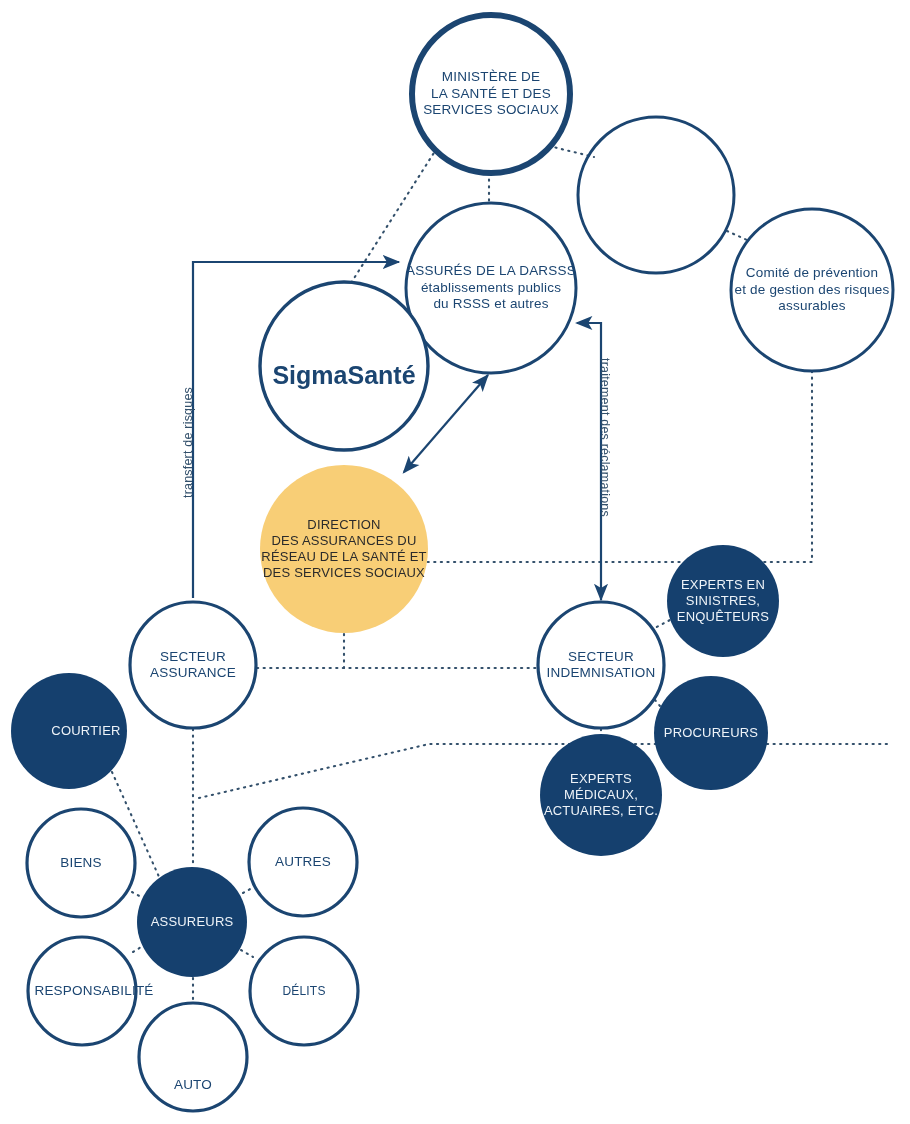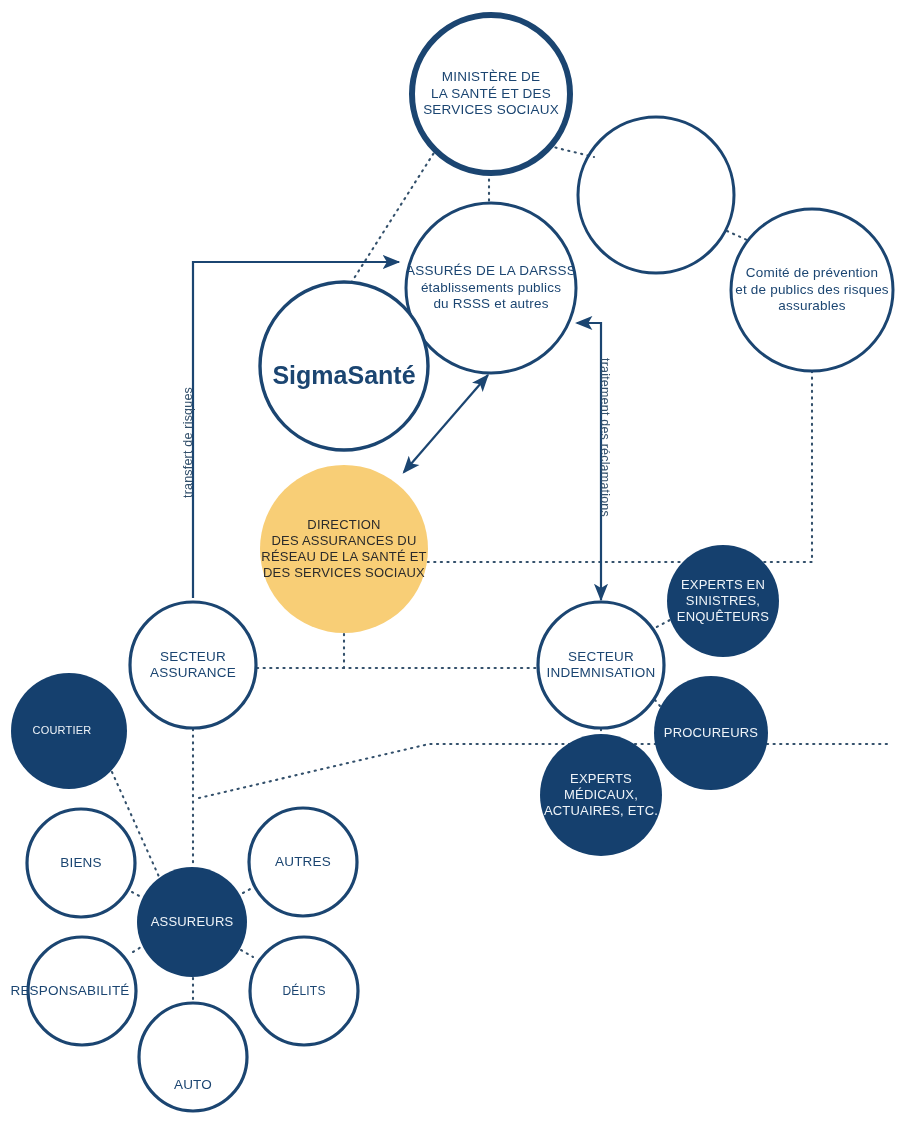--- a/index.html
+++ b/index.html
@@ -119,21 +119,21 @@
       <span>MINISTÈRE DE</span>
       <span>LA SANTÉ ET DES</span>
       <span>SERVICES SOCIAUX</span>
     </div>
   </div>
 
 
   <div class="nodelabel lbl-dark" style="left:726px;top:250px;width:172px;height:80px;font-size:13.5px;text-align:center;">
     <div>
       <span>Comité de prévention</span>
-      <span>et de publics des risques</span>
+      <span>et de gestion des risques</span>
       <span>assurables</span>
     </div>
   </div>
 
   <div class="nodelabel lbl-dark" style="left:404px;top:248px;width:174px;height:80px;font-size:13.5px;">
     <div>
       <span>ASSURÉS DE LA DARSSS</span>
       <span>établissements publics</span>
       <span>du RSSS et autres</span>
     </div>
@@ -179,37 +179,37 @@
   </div>
 
   <div class="nodelabel lbl-light" style="left:534px;top:764px;width:134px;height:62px;font-size:13px;">
     <div>
       <span>EXPERTS</span>
       <span>MÉDICAUX,</span>
       <span>ACTUAIRES, ETC.</span>
     </div>
   </div>
 
-  <div class="nodelabel lbl-light" style="left:2px;top:720px;width:120px;height:22px;font-size:11px;">
+  <div class="nodelabel lbl-light" style="left:26px;top:720px;width:120px;height:22px;font-size:13px;">
     <span>COURTIER</span>
   </div>
 
   <div class="nodelabel lbl-light" style="left:132px;top:911px;width:120px;height:22px;font-size:13px;">
     <span>ASSUREURS</span>
   </div>
 
   <div class="nodelabel lbl-dark" style="left:21px;top:852px;width:120px;height:22px;font-size:13.5px;">
     <span>BIENS</span>
   </div>
 
   <div class="nodelabel lbl-dark" style="left:243px;top:851px;width:120px;height:22px;font-size:13.5px;">
     <span>AUTRES</span>
   </div>
 
-  <div class="nodelabel lbl-dark" style="left:0;top:980px;width:140px;height:22px;font-size:13.5px;">
+  <div class="nodelabel lbl-dark" style="left:24px;top:980px;width:140px;height:22px;font-size:13.5px;">
     <span>RESPONSABILITÉ</span>
   </div>
 
   <div class="nodelabel lbl-dark" style="left:244px;top:980px;width:120px;height:22px;font-size:12px;">
     <span>DÉLITS</span>
   </div>
 
   <div class="nodelabel lbl-dark" style="left:133px;top:1046px;width:120px;height:22px;font-size:13.5px;margin-top:28px;">
     <span>AUTO</span>
   </div>

